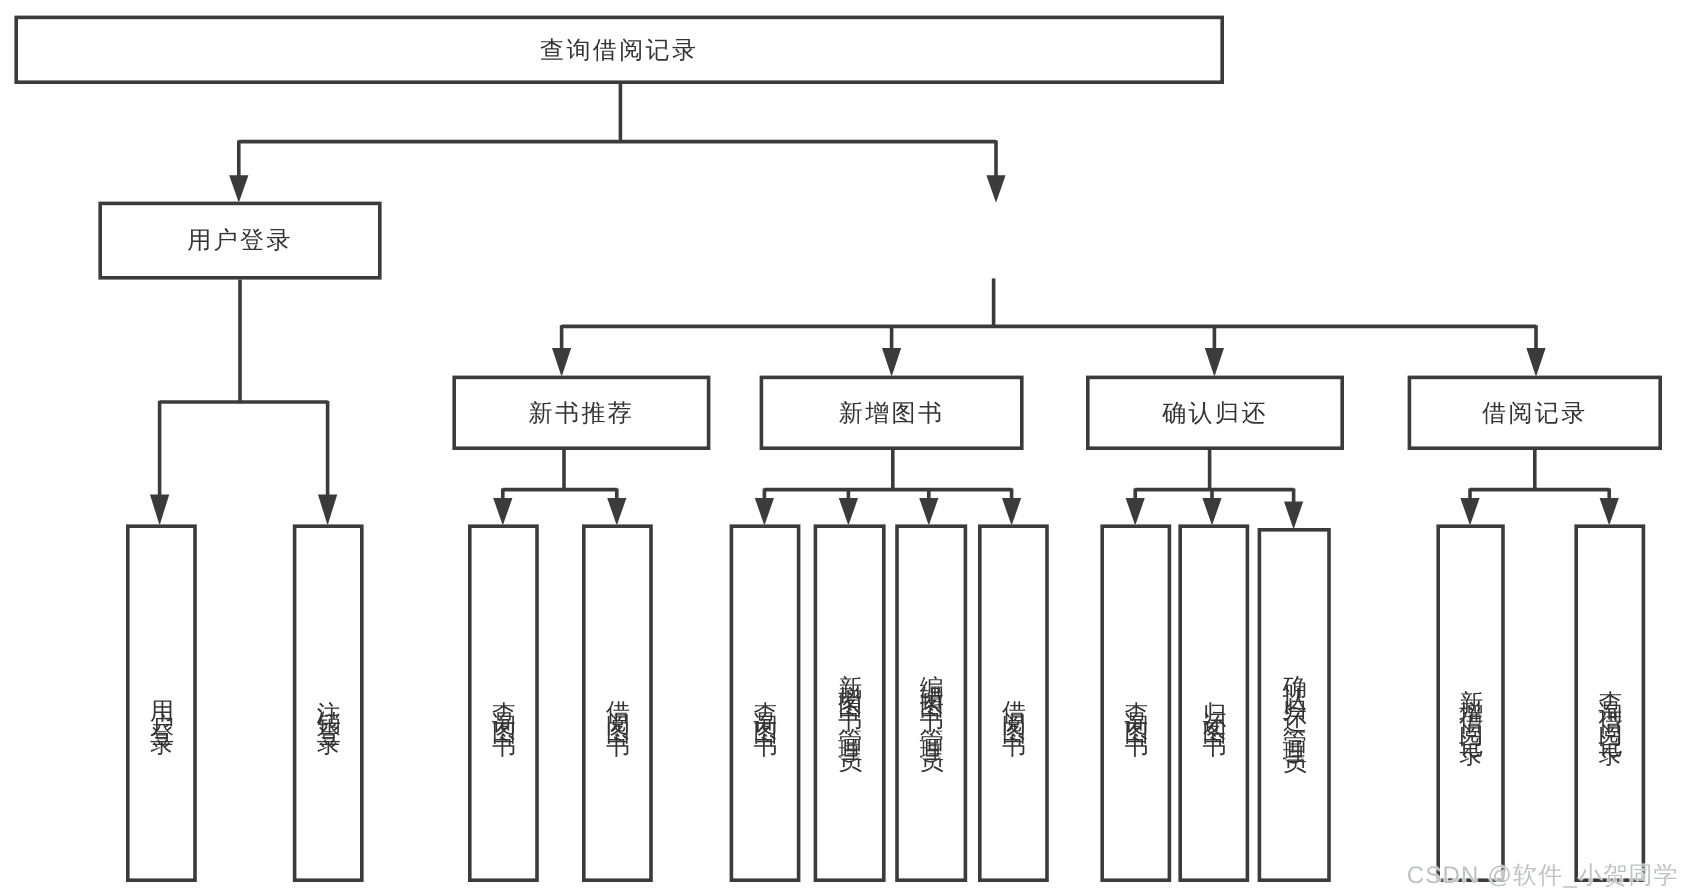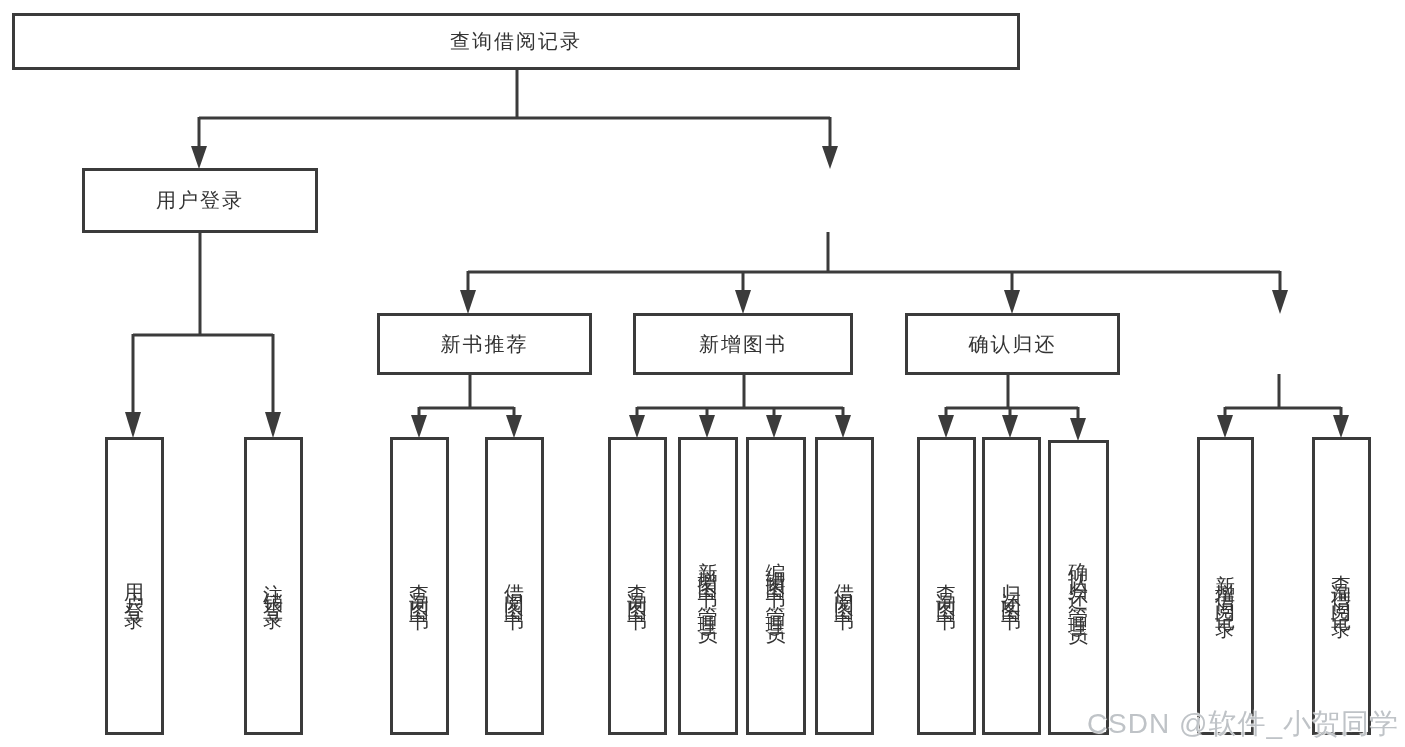--- a/index.html
+++ b/index.html
@@ -55,21 +55,21 @@
   .v7 {left:746px; top:437px; width:60px; height:298px;}
   .v8 {left:815px; top:437px; width:59px; height:298px;}
   .v9 {left:917px; top:437px; width:59px; height:298px;}
   .v10{left:982px; top:437px; width:59px; height:298px;}
   .v11{left:1048px;top:440px; width:61px; height:295px;}
   .v12{left:1197px;top:437px; width:57px; height:298px;}
   .v13{left:1312px;top:437px; width:59px; height:298px;}
   .watermark{
     position:absolute;
     right:6px;bottom:4px;
-    font-size:28px;
+    font-size:20px;
     color:#bfc3c7;
     letter-spacing:1px;
     text-shadow:1px 1px 1px rgba(255,255,255,.9), -1px -1px 1px rgba(255,255,255,.9);
     z-index:5;
   }
 </style>
 </head>
 <body>
 
 <div class="canvas">
@@ -150,20 +150,23 @@
 
   <div class="node n-new-rec">
     <span>新书推荐</span>
   </div>
   <div class="node n-book-borrow">
     <span>新增图书</span>
   </div>
   <div class="node n-cur-borrow">
     <span>确认归还</span>
   </div>
+  <div class="node n-borrow-rec">
+    <span>借阅记录</span>
+  </div>
 
   <div class="vnode v1">
     <span class="vtext">用户登录</span>
   </div>
   <div class="vnode v2">
     <span class="vtext">注销登录</span>
   </div>
   <div class="vnode v3">
     <span class="vtext">查询图书</span>
   </div>

